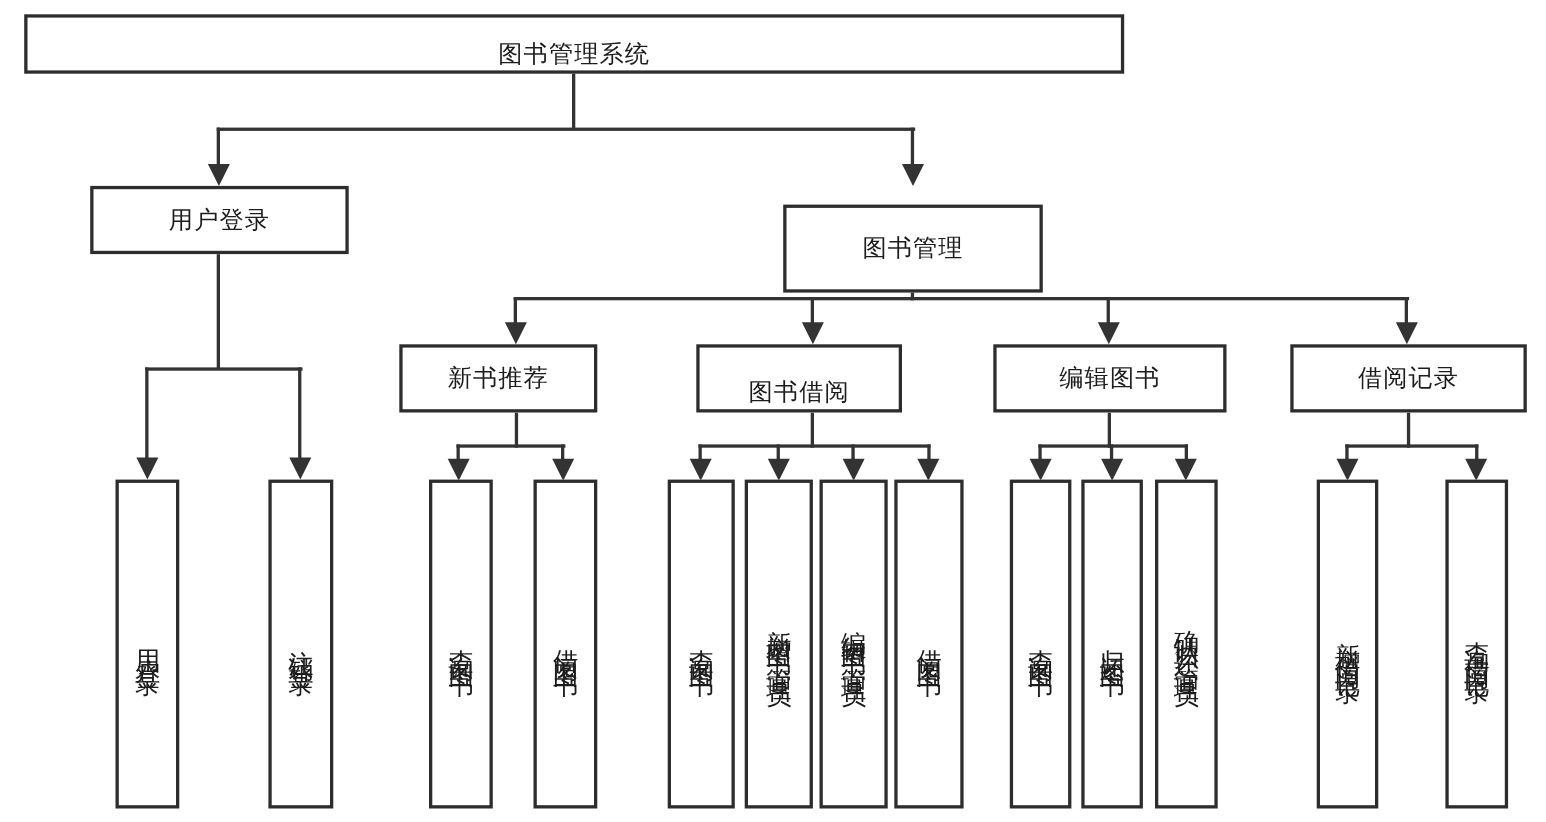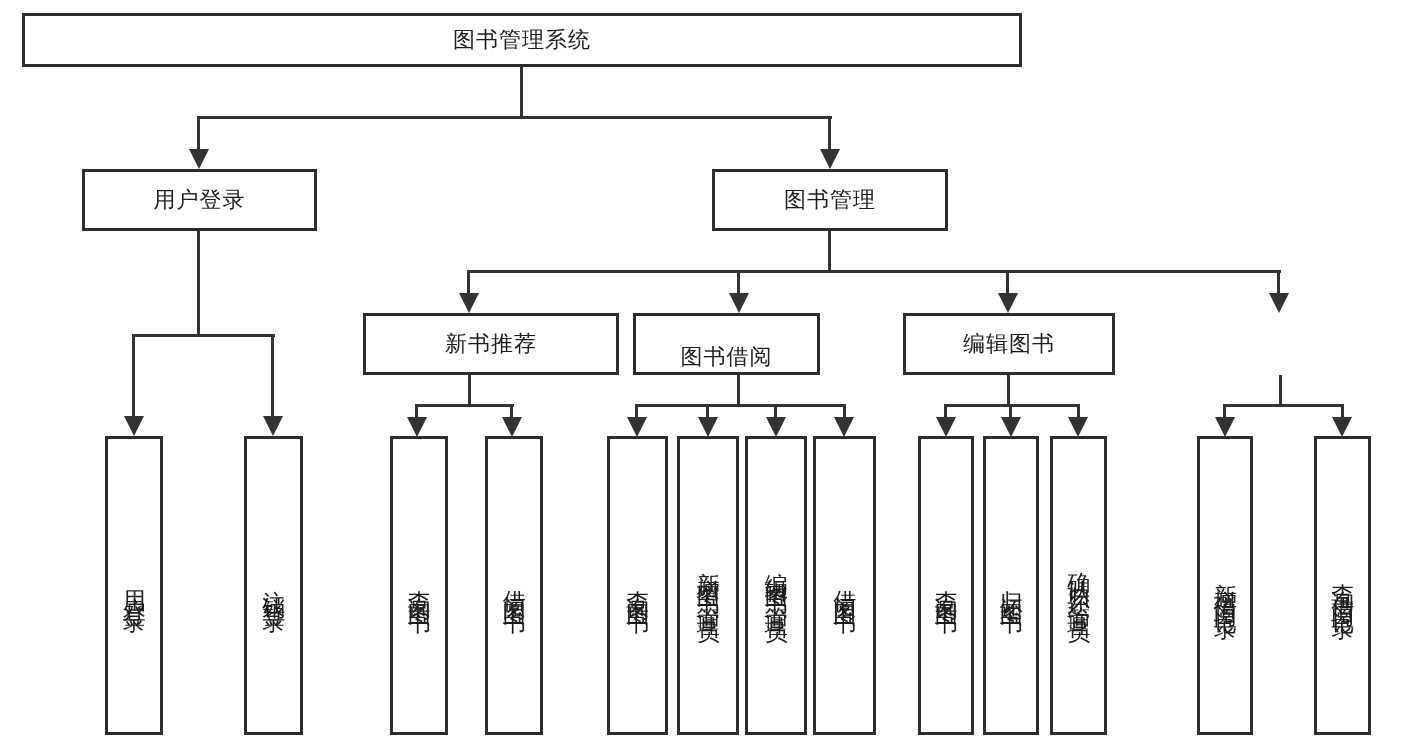--- a/index.html
+++ b/index.html
@@ -51,44 +51,47 @@
     color: #9e9e9e;
     z-index: 5;
     white-space: nowrap;
   }
 </style>
 </head>
 <body>
 
 <div class="canvas">
 
-  <div class="box box-h" style="left:22px; top:13px; width:1000px; height:54px;">
+  <div class="box box-h" style="left:22px; top:13px; width:1000px; height:54px;align-items:flex-end;">
     <span>图书管理系统</span>
   </div>
 
   <div class="box box-h" style="left:82px; top:169px; width:235px; height:62px;">
     <span>用户登录</span>
   </div>
 
-  <div class="box box-h" style="left:712px; top:169px; width:236px; height:62px;">
+  <div class="box box-h" style="left:712px; top:186px; width:236px; height:80px;">
     <span>图书管理</span>
   </div>
 
-  <div class="box box-h" style="left:363px; top:313px; width:256px; height:62px;">
+  <div class="box box-h" style="left:363px; top:313px; width:180px; height:62px;">
     <span>新书推荐</span>
   </div>
 
   <div class="box box-h" style="left:633px; top:313px; width:187px; height:62px;align-items:flex-end;">
     <span>图书借阅</span>
   </div>
 
   <div class="box box-h" style="left:903px; top:313px; width:212px; height:62px;">
     <span>编辑图书</span>
   </div>
 
+  <div class="box box-h" style="left:1173px; top:313px; width:215px; height:62px;">
+    <span>借阅记录</span>
+  </div>
 
   <div class="box box-v" style="left:105px; top:436px; width:58px; height:299px;">
     <span class="vt">用户登录</span>
   </div>
 
   <div class="box box-v" style="left:244px; top:436px; width:59px; height:299px;">
     <span class="vt">注销登录</span>
   </div>
 
   <div class="box box-v" style="left:390px; top:436px; width:58px; height:299px;">

